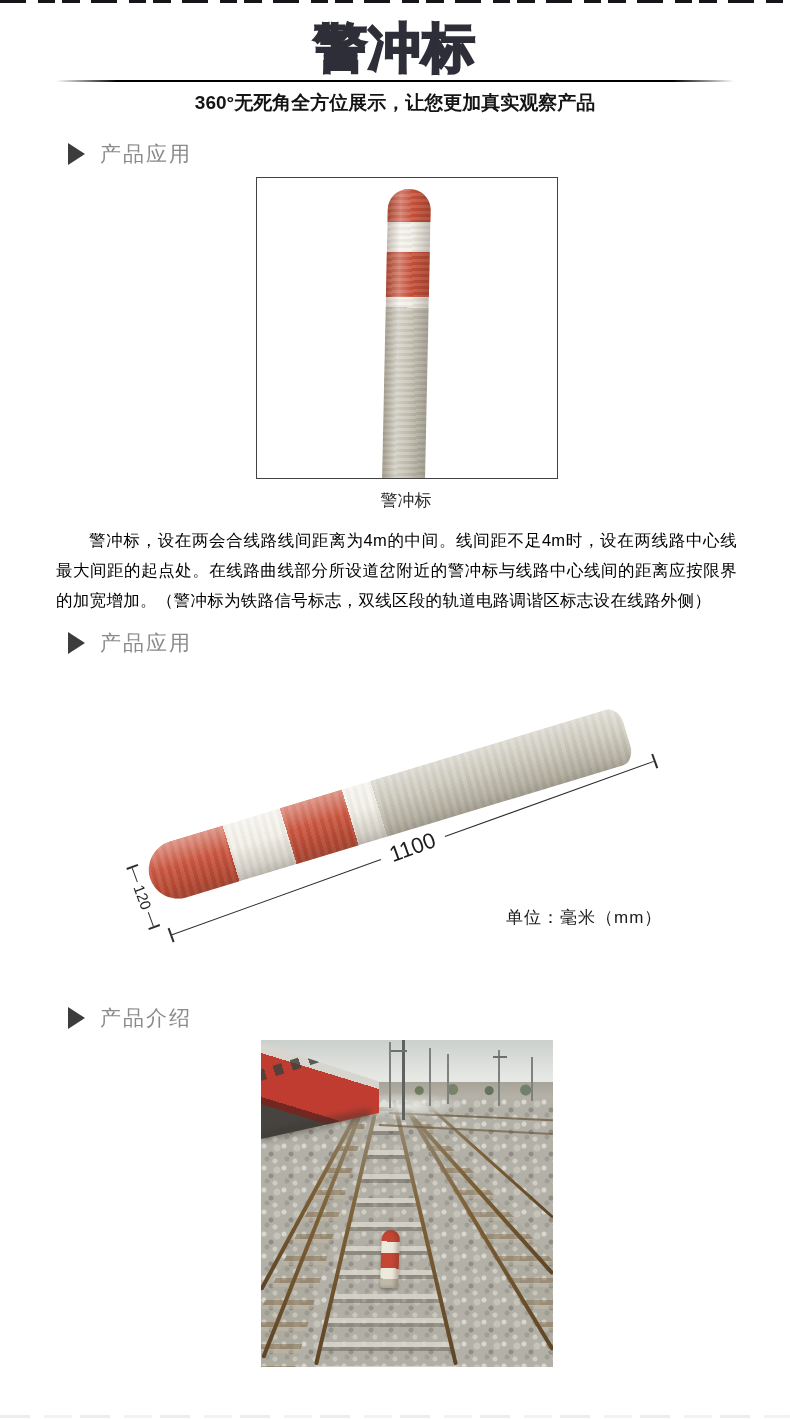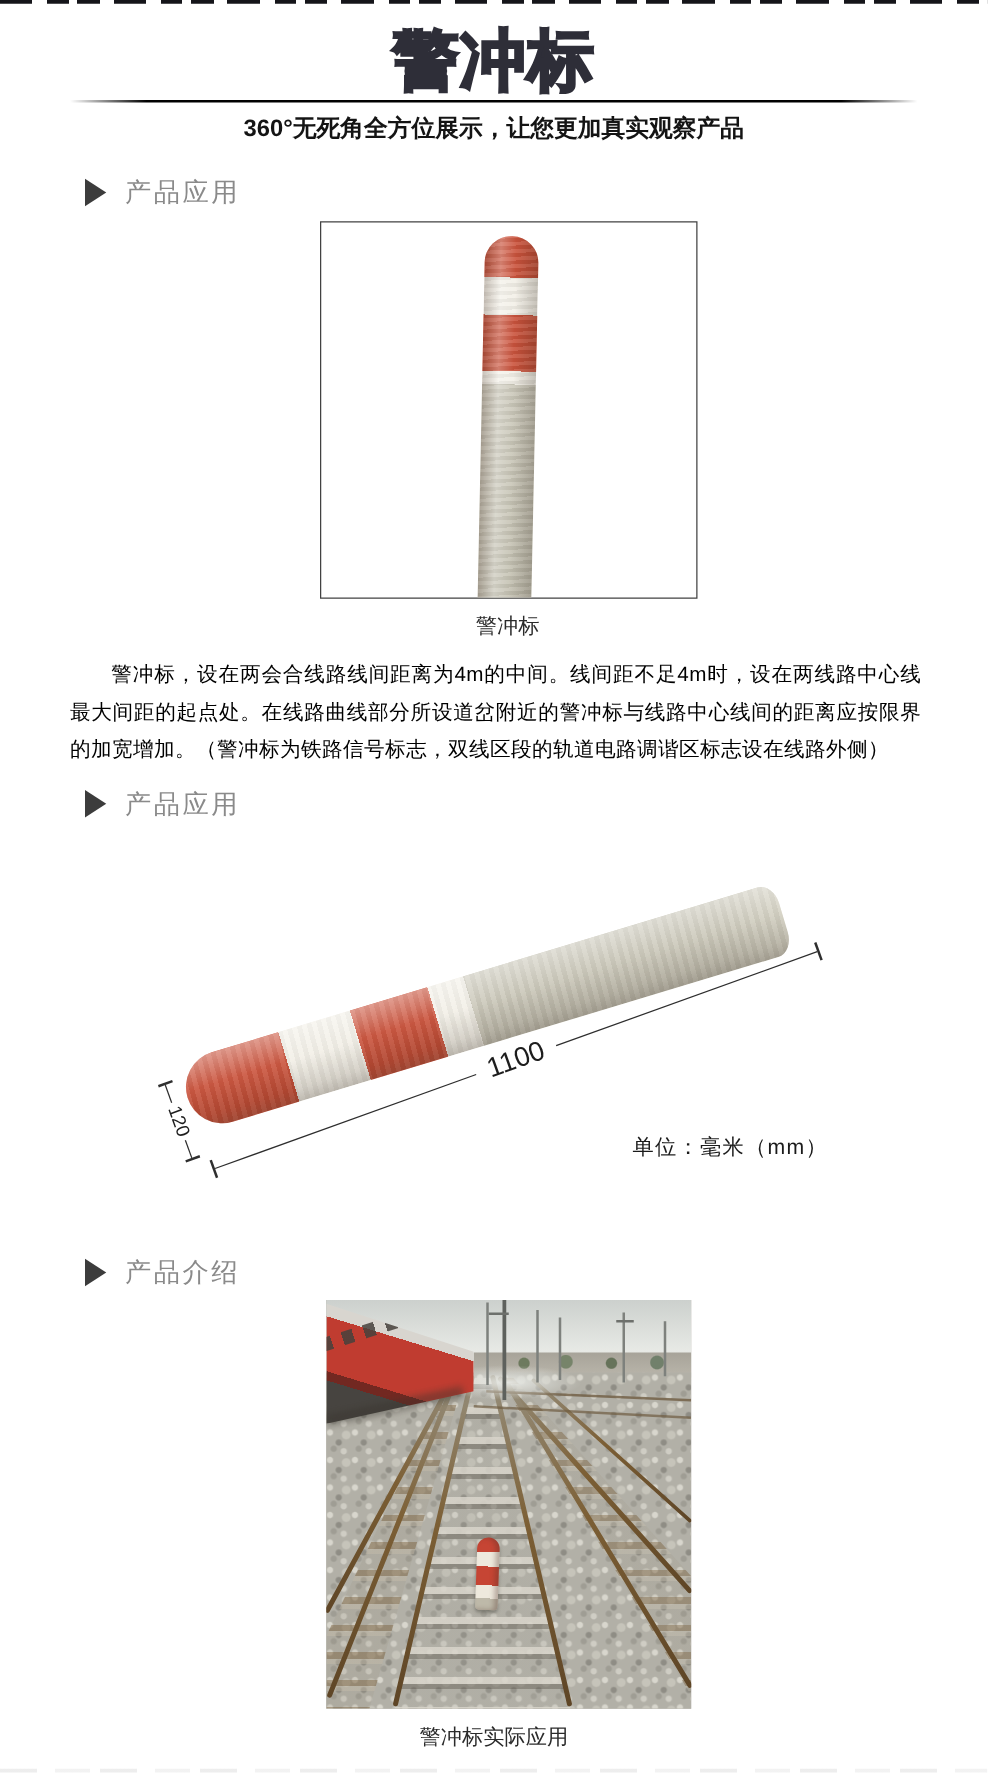--- a/index.html
+++ b/index.html
@@ -204,16 +204,15 @@
     <div class="ph-pole pole-1"></div>
     <div class="ph-pole pole-2"></div>
     <div class="ph-pole pole-3"></div>
     <div class="ph-pole pole-4"></div>
     <div class="ph-pole pole-5"></div>
     <div class="ph-pole pole-6"></div>
     <div class="ph-arm arm-1"></div>
     <div class="ph-arm arm-2"></div>
     <div class="ph-post"></div>
   </div>
-  <div class="app-caption">警冲标实际应用</div>
 
   <div class="bottom-dashes"></div>
 </div>
 
 </body></html>

